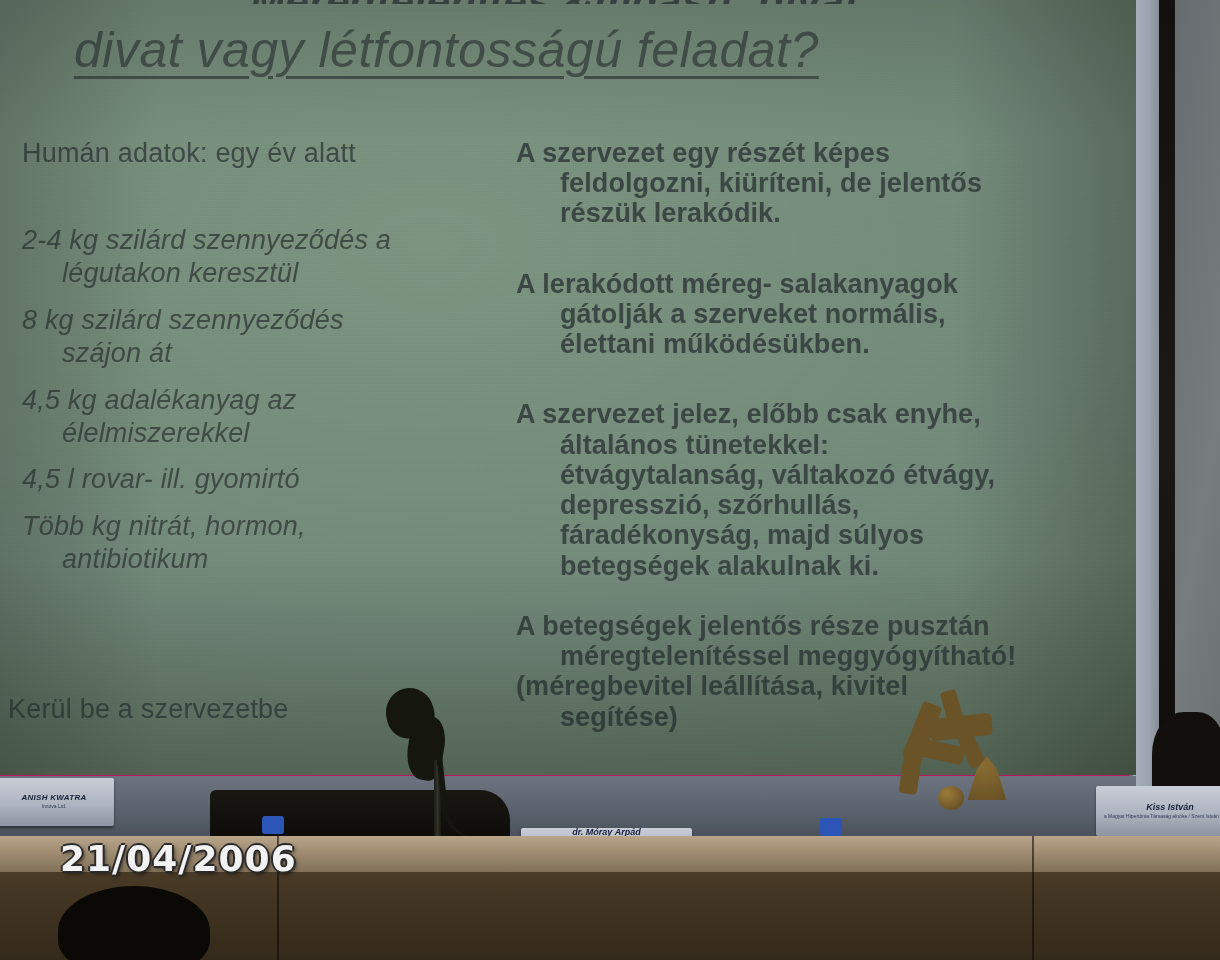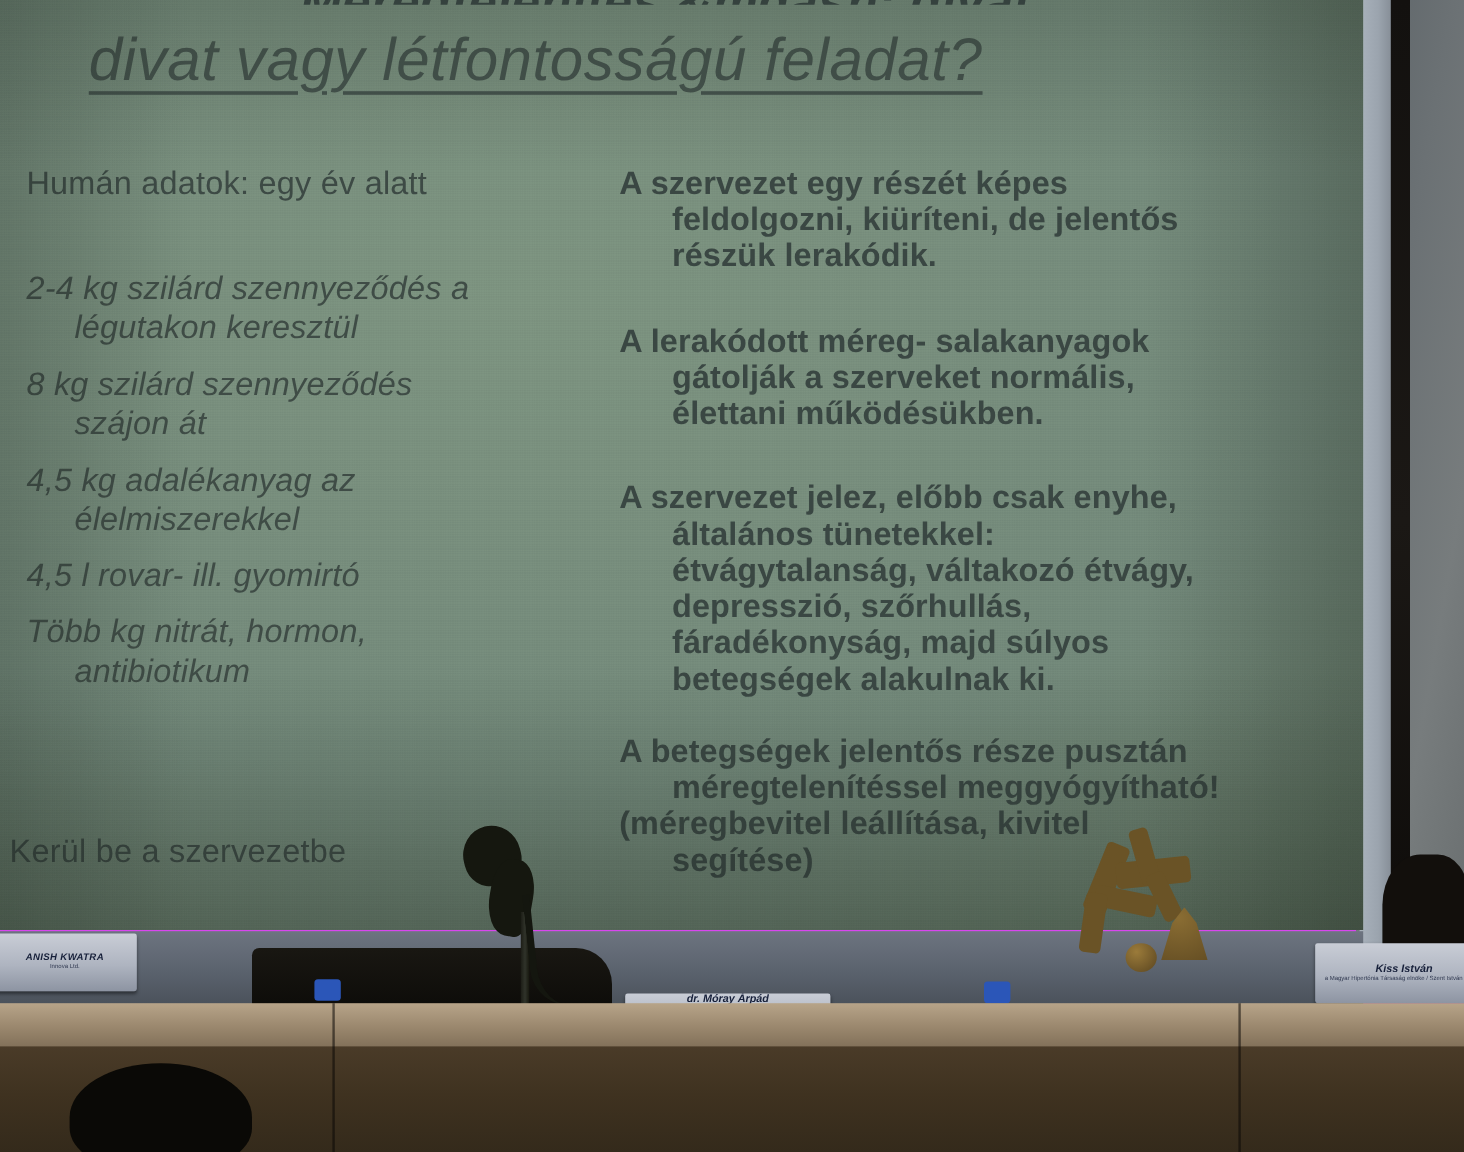--- a/index.html
+++ b/index.html
@@ -3,21 +3,21 @@
 <meta charset="utf-8">
 <title>Presentation slide photo</title>
 <style>
   html,body{margin:0;padding:0;background:#000;}
   body{font-family:"Liberation Sans",sans-serif;}
 
   #photo{
     position:relative;
     width:1220px;height:960px;
     overflow:hidden;
-    background:#d946ef;
+    background:#be185d;
   }
 
   
   .wall{
     position:absolute;left:1130px;top:0;width:90px;height:800px;
     background:linear-gradient(100deg,#5d6468 0%,#6b7174 35%,#777c7d 70%,#6a6f70 100%);
   }
   .wall-dark-gap{
     position:absolute;left:1158px;top:0;width:17px;height:790px;
     background:linear-gradient(180deg,#13110f 0%,#1b1815 55%,#0e0c0a 100%);
@@ -318,14 +318,15 @@
     <div class="np-name">Kiss István</div>
     <div class="np-sub">a Magyar Hipertónia Társaság elnöke / Szent István Kórház</div>
   </div>
 
   <div class="table-top"></div>
   <div class="table-front"></div>
   <div class="table-seam seam-a"></div>
   <div class="table-seam seam-b"></div>
   <div class="shadow-head"></div>
 
+  <div class="datestamp">21/04/2006</div>
 
 </div>
 
 </body></html>

